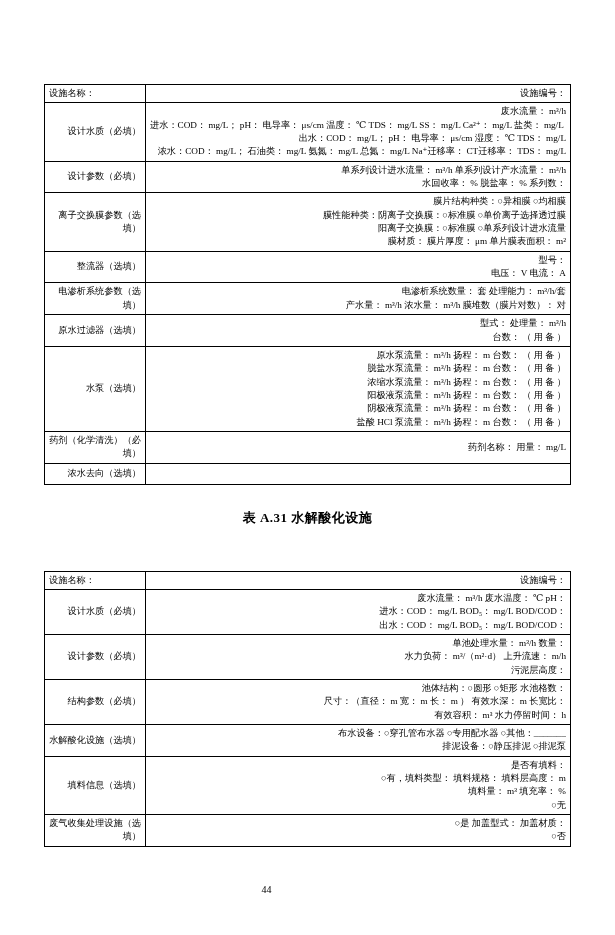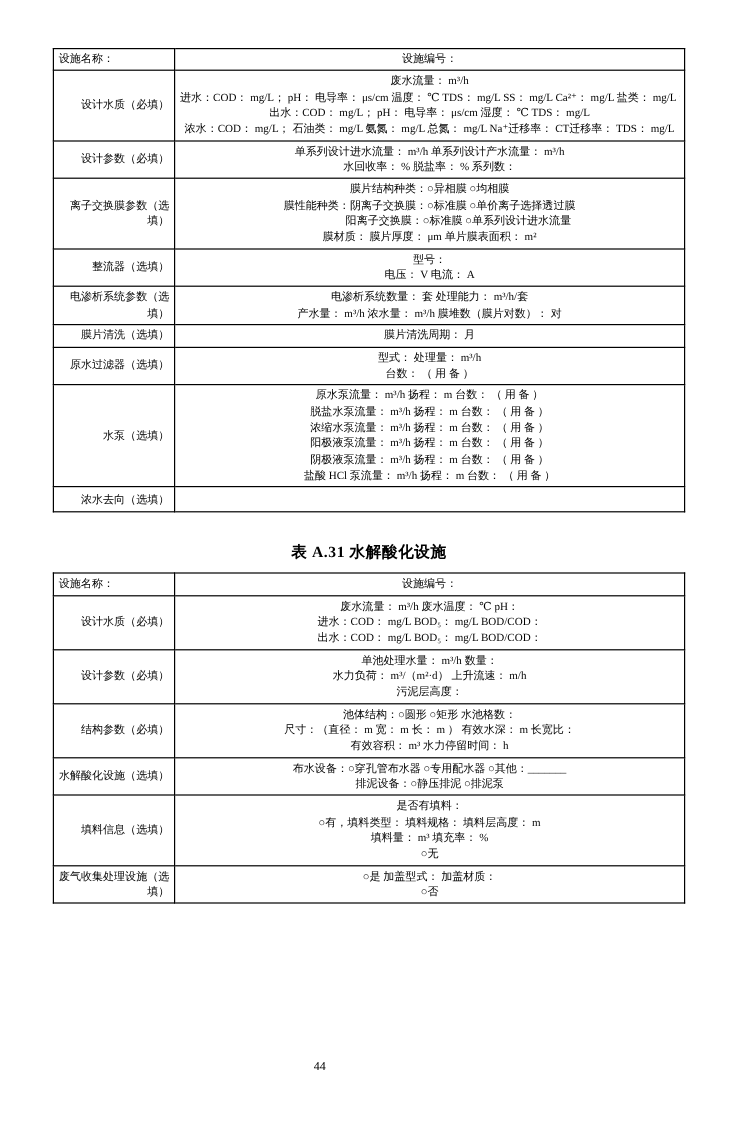--- a/index.html
+++ b/index.html
@@ -27,32 +27,33 @@
     font-weight: bold;
     margin: 0 0 8px 0;
     letter-spacing: 0.5px;
   }
   table.form {
     width: 100%;
     border-collapse: collapse;
     table-layout: fixed;
     font-size: 9.2px;
     line-height: 1.45;
+    margin-top: 44px;
   }
   table.form td {
     border: 1px solid #000;
     padding: 2px 4px;
     vertical-align: middle;
   }
   td.lbl {
     width: 92px;
     text-align: right;
   }
   td.val {
-    text-align: center;
+    text-align: right;
   }
   .row-line {
     display: block;
     white-space: nowrap;
     overflow: hidden;
   }
   .spacer { height: 24px; }
   .pagenum {
     position: absolute;
     bottom: 40px;
@@ -107,42 +108,42 @@
           </td>
         </tr>
         <tr>
           <td class="lbl">电渗析系统参数（选填）</td>
           <td class="val">
             <span class="row-line">电渗析系统数量：        套     处理能力：       m³/h/套</span>
             <span class="row-line">产水量：     m³/h      浓水量：   m³/h     膜堆数（膜片对数）：        对</span>
           </td>
         </tr>
         <tr>
-          <td class="lbl">膜片清洗（选填）</td>
-          <td class="val">膜片清洗周期：              月</td>
-        </tr>
-        <tr>
           <td class="lbl">原水过滤器（选填）</td>
           <td class="val">
             <span class="row-line">型式：                                 处理量：           m³/h</span>
             <span class="row-line">台数：     （  用   备 ）</span>
           </td>
         </tr>
         <tr>
           <td class="lbl">水泵（选填）</td>
           <td class="val">
             <span class="row-line">原水泵流量：        m³/h    扬程：         m    台数：    （   用    备 ）</span>
             <span class="row-line">脱盐水泵流量：      m³/h    扬程：         m    台数：    （   用    备 ）</span>
             <span class="row-line">浓缩水泵流量：      m³/h    扬程：         m    台数：    （   用    备 ）</span>
             <span class="row-line">阳极液泵流量：      m³/h    扬程：         m    台数：    （   用    备 ）</span>
             <span class="row-line">阴极液泵流量：      m³/h    扬程：         m    台数：    （   用    备 ）</span>
             <span class="row-line">盐酸 HCl 泵流量：   m³/h    扬程：         m    台数：    （   用    备 ）</span>
           </td>
         </tr>
         <tr>
+          <td class="lbl">药剂（化学清洗）（必填）</td>
+          <td class="val">药剂名称：                       用量：         mg/L</td>
+        </tr>
+        <tr>
           <td class="lbl">浓水去向（选填）</td>
           <td class="val" style="height:16px;"></td>
         </tr>
       </tbody>
     </table>
   </div>
 
   <div class="spacer"></div>
 
   <div>

